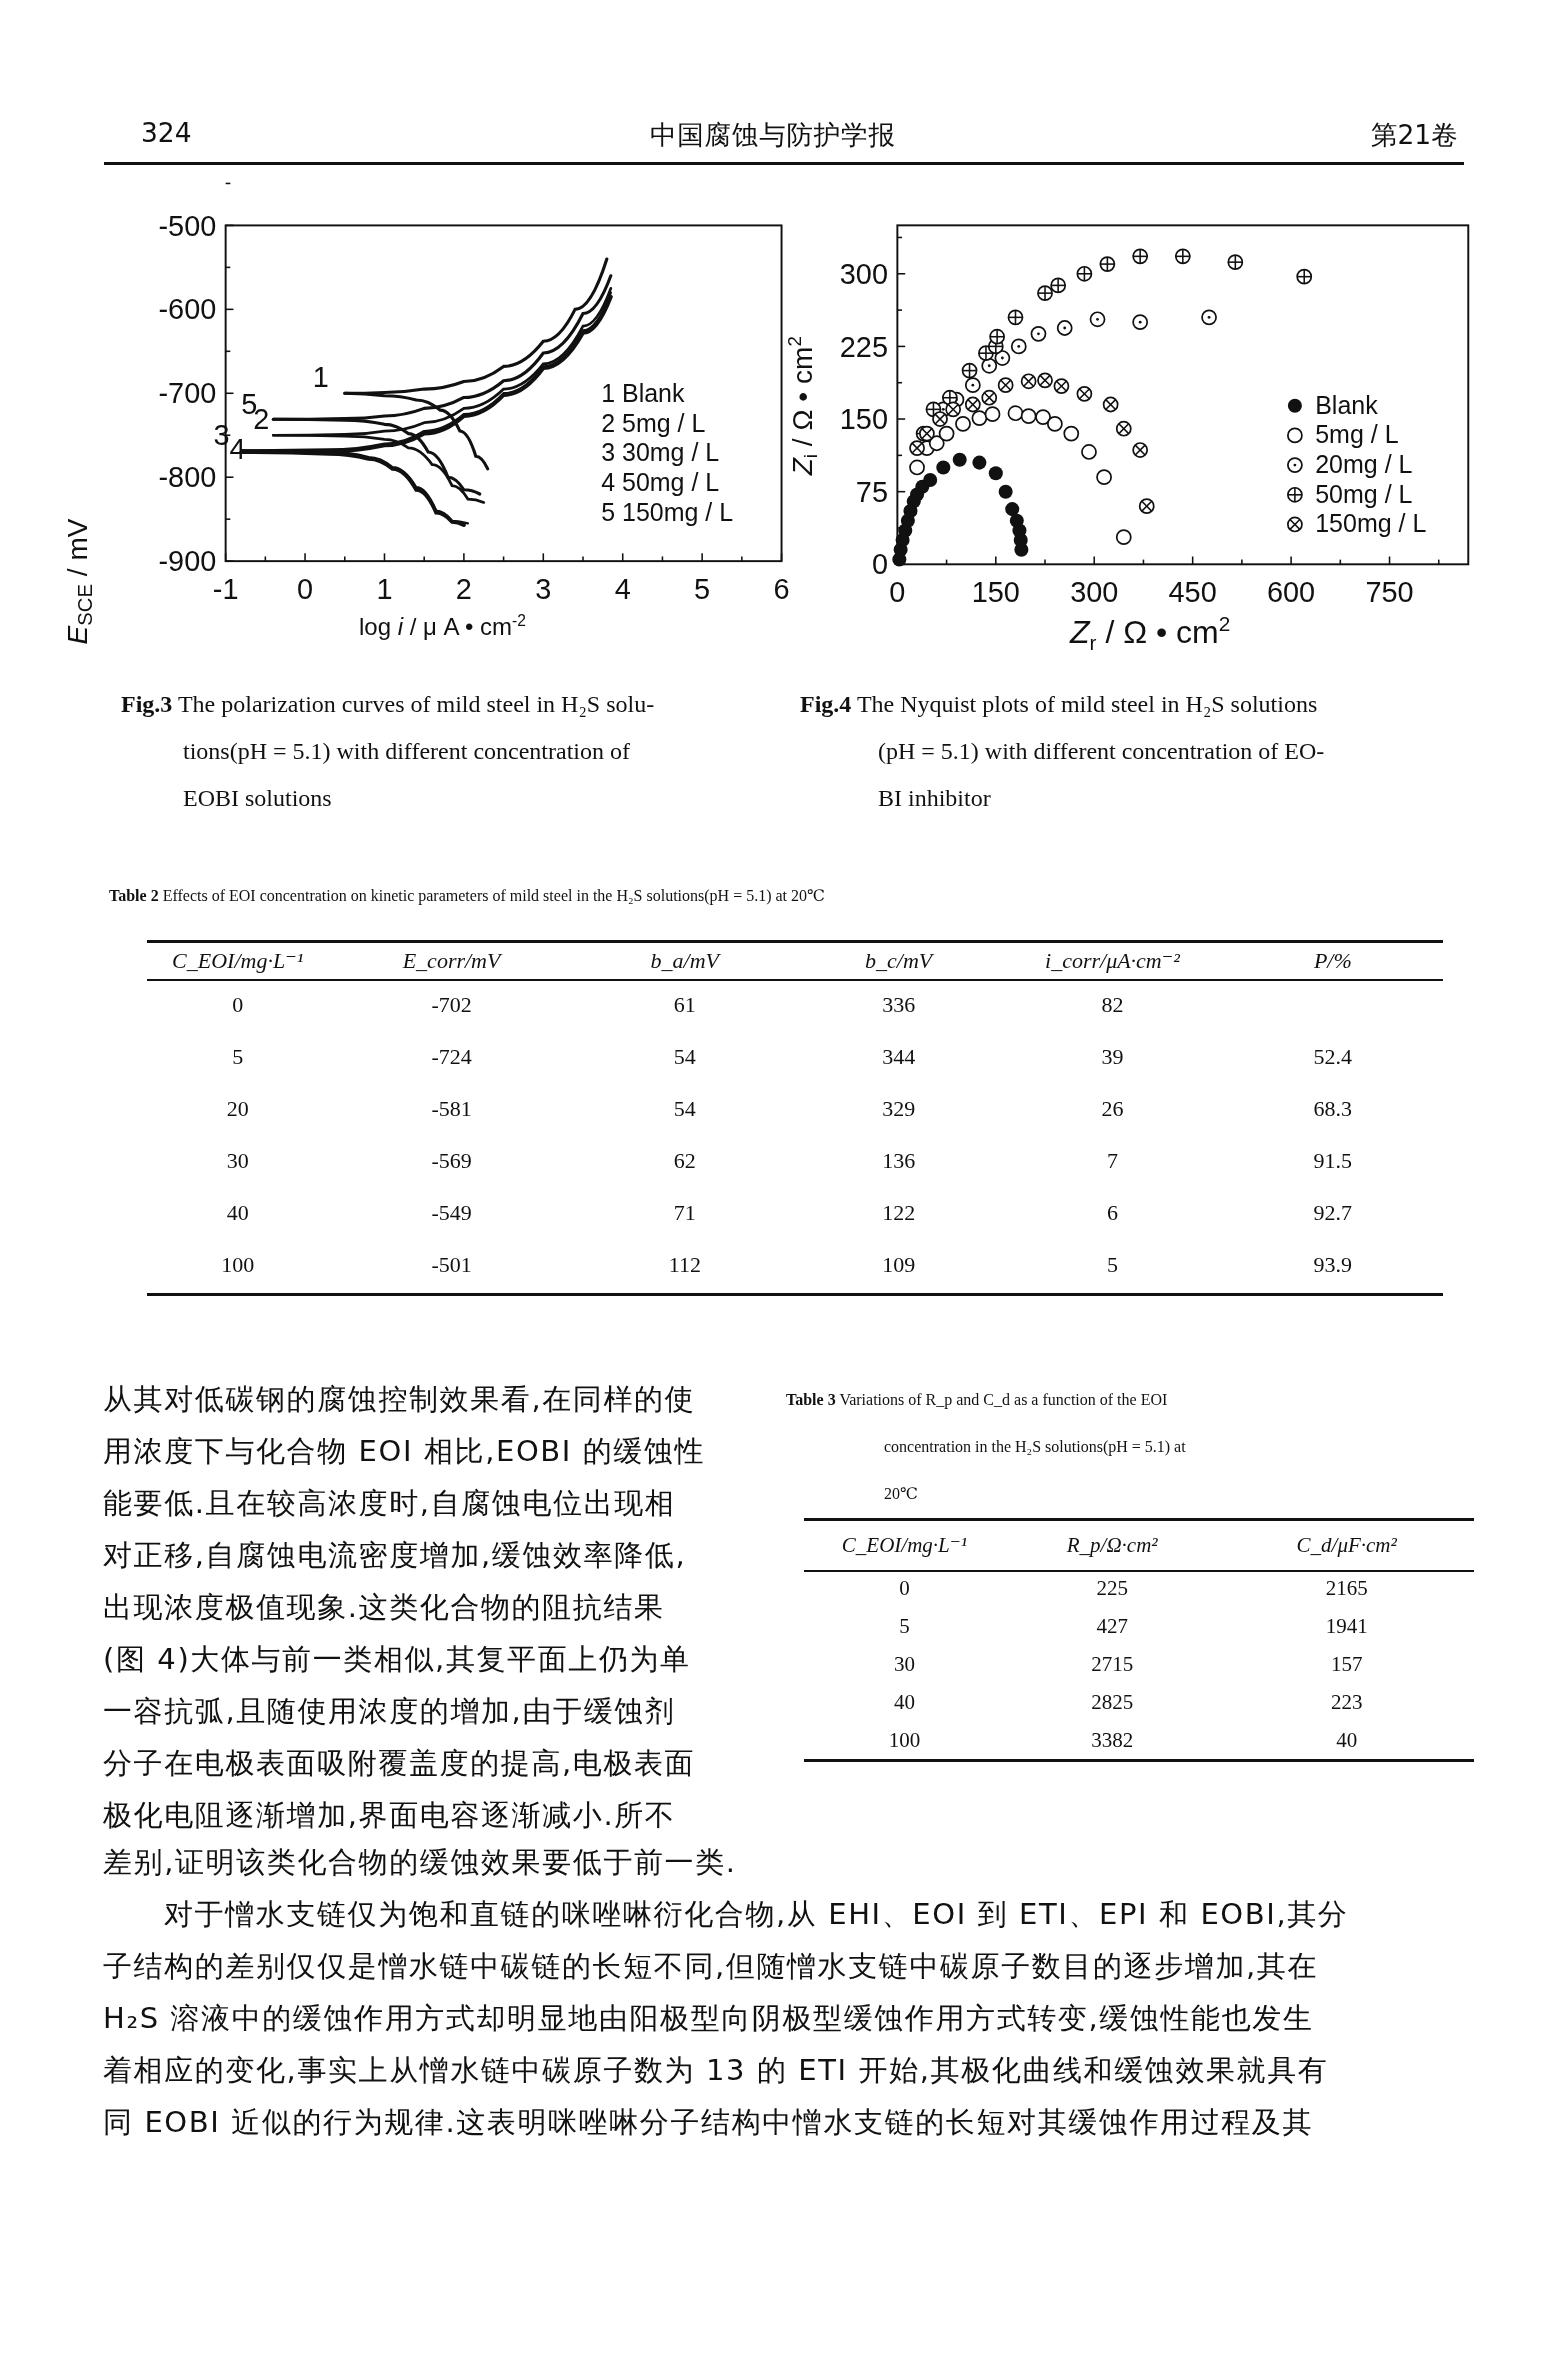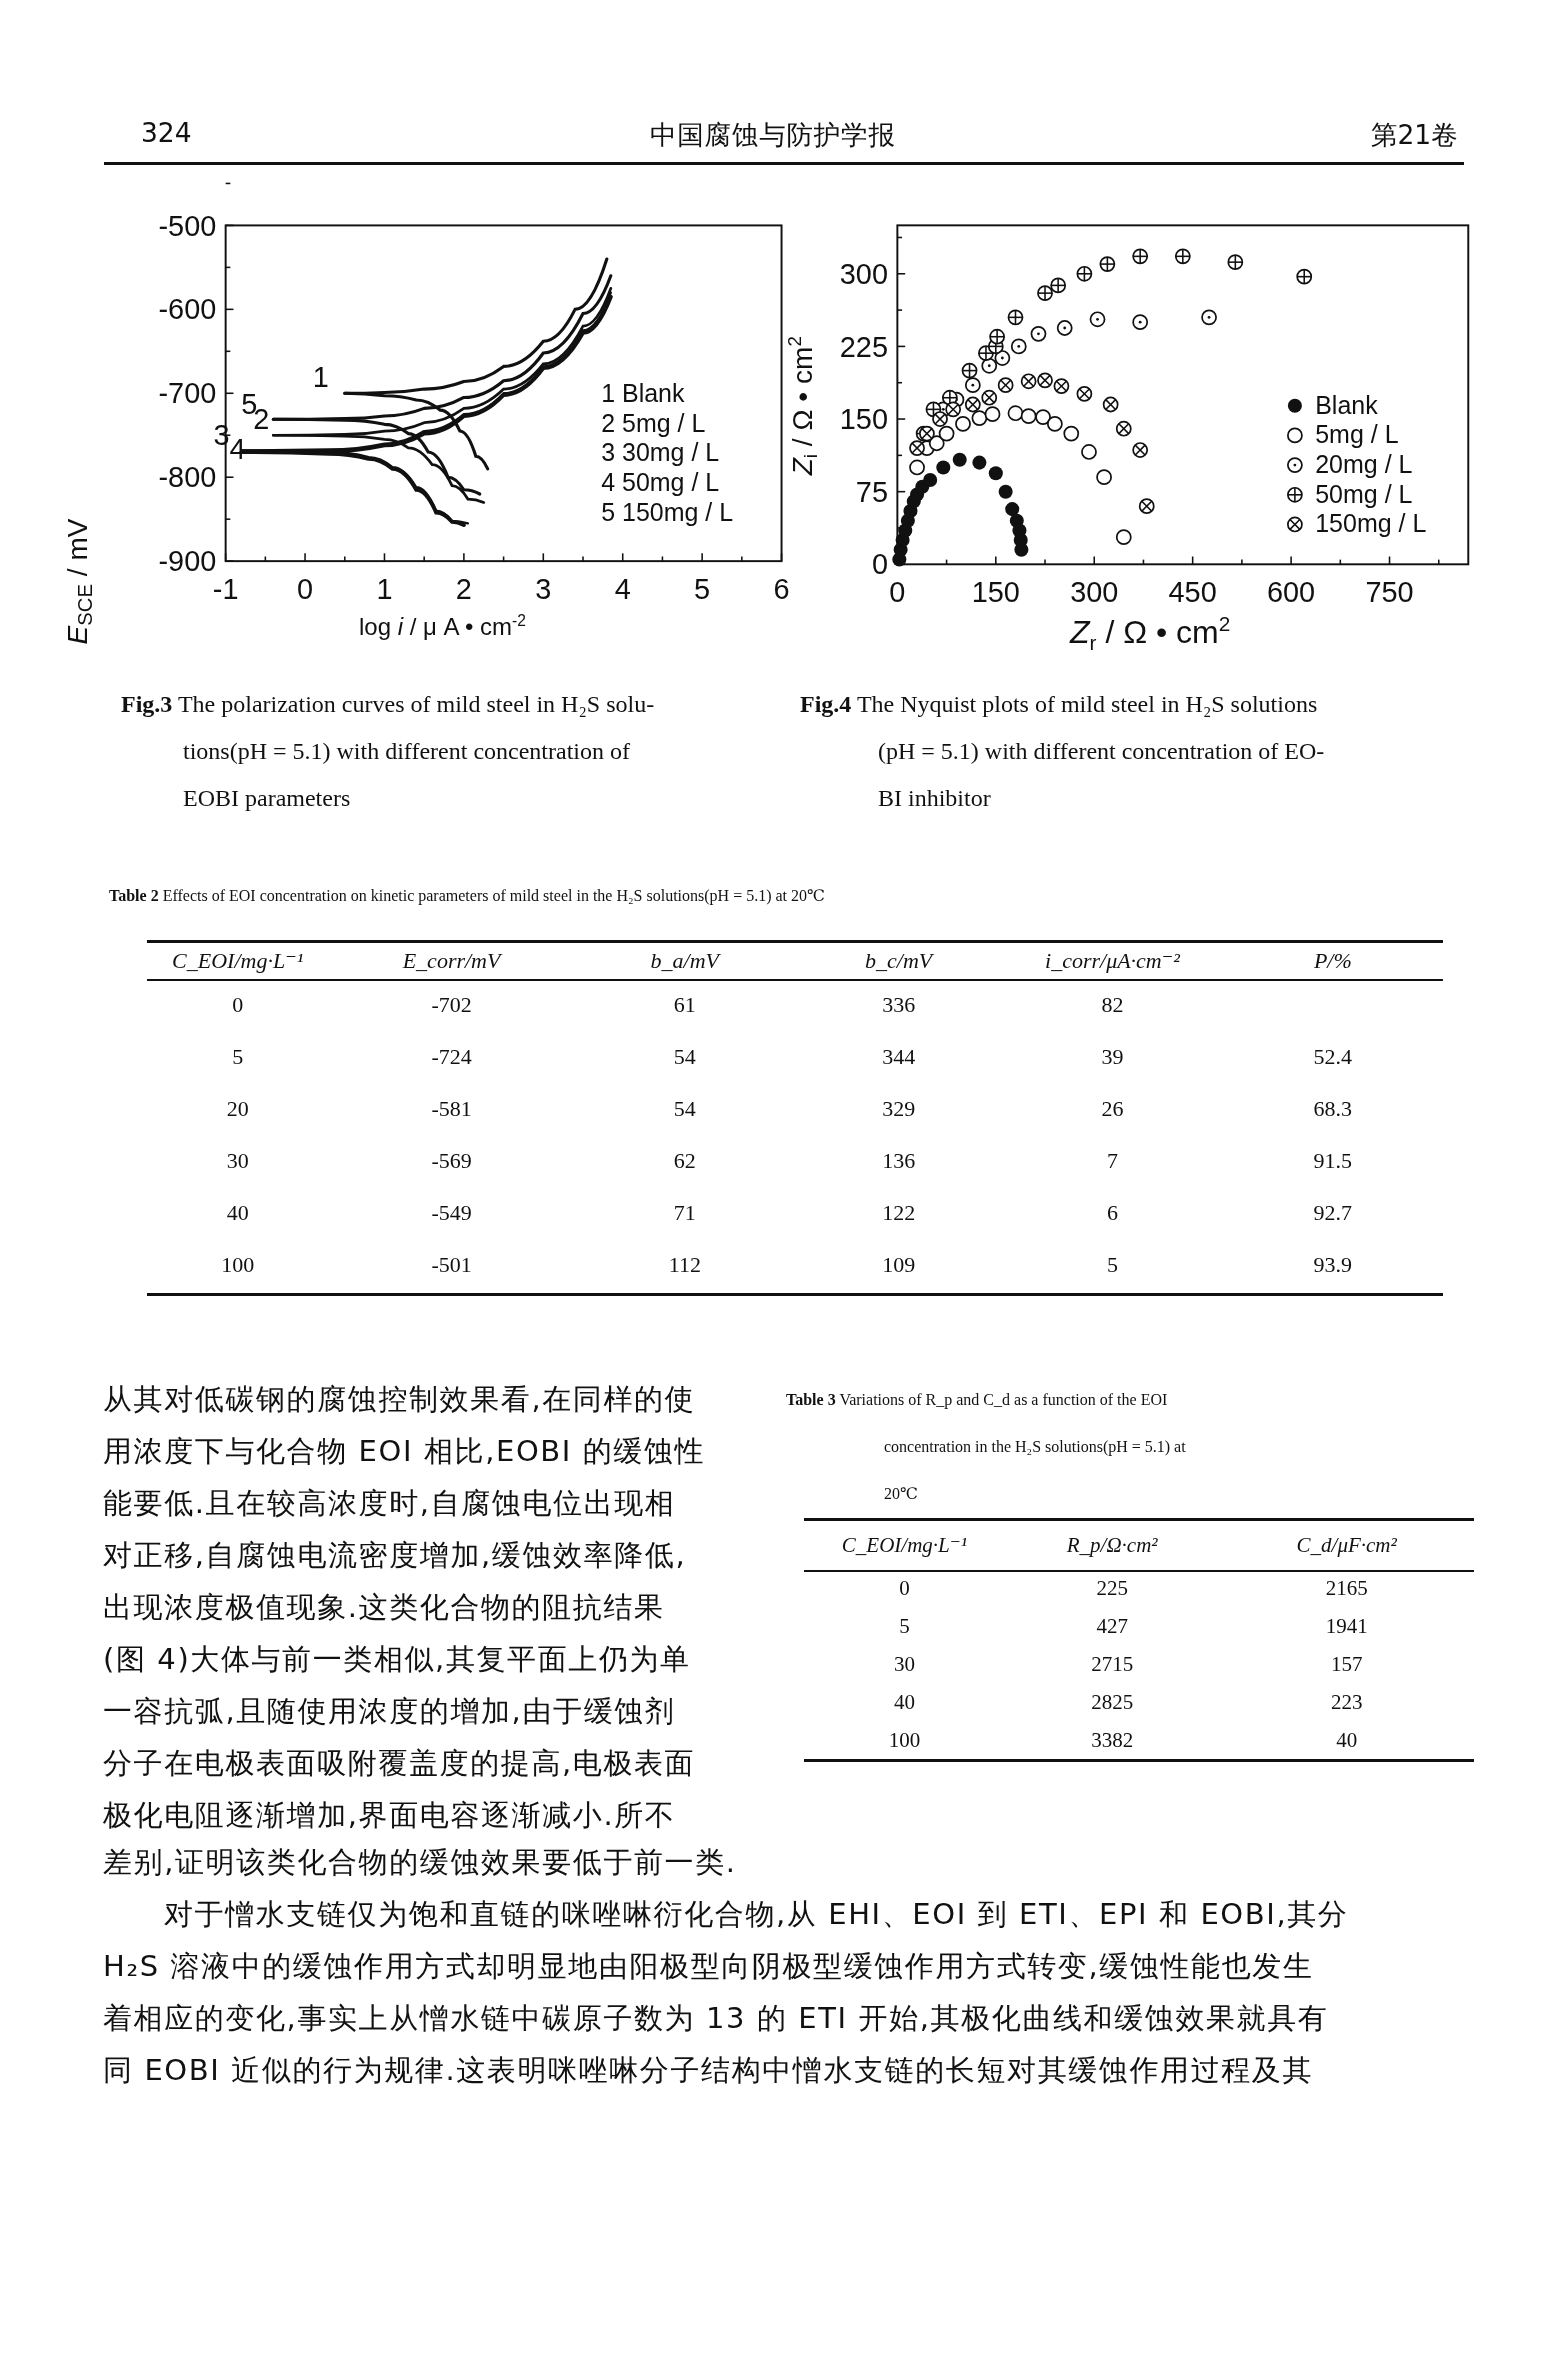--- a/index.html
+++ b/index.html
@@ -494,21 +494,21 @@
     </text>
   </svg>
   <div class="abs" style="left:289px;top:425px;font-family:'Liberation Sans',sans-serif;font-size:32px;white-space:nowrap;">
     <i>Z</i><sub>r</sub><span>  /  Ω  • cm</span><sup>2</sup>
   </div>
 </div>
 
 <div class="caption" style="left:121px;top:681px;">
   <div><b>Fig.3</b> <span>The polarization curves of mild steel in H₂S solu-</span></div>
   <div style="padding-left:62px;">tions(pH = 5.1) with different concentration of</div>
-  <div style="padding-left:62px;">EOBI parameters</div>
+  <div style="padding-left:62px;">EOBI solutions</div>
 </div>
 <div class="caption" style="left:800px;top:681px;">
   <div><b>Fig.4</b> <span>The Nyquist plots of mild steel in H₂S solutions</span></div>
   <div style="padding-left:78px;">(pH = 5.1) with different concentration of EO-</div>
   <div style="padding-left:78px;">BI inhibitor</div>
 </div>
 
 <div class="tbl-title" style="left:109px;top:886px;white-space:nowrap;">
   <b>Table 2</b> <span>Effects of EOI concentration on kinetic parameters of mild steel in the H₂S solutions(pH = 5.1) at 20℃</span>
 </div>
@@ -631,17 +631,18 @@
         <td>100</td>
         <td>3382</td>
         <td>40</td>
       </tr>
     </tbody>
 </table>
 
 <div class="body-text" id="full-text" style="left:103px;top:1836px;">
     <div>差别,证明该类化合物的缓蚀效果要低于前一类.</div>
     <div style="padding-left: 61px;">对于憎水支链仅为饱和直链的咪唑啉衍化合物,从 EHI、EOI 到 ETI、EPI 和 EOBI,其分</div>
+    <div>子结构的差别仅仅是憎水链中碳链的长短不同,但随憎水支链中碳原子数目的逐步增加,其在</div>
     <div>H₂S 溶液中的缓蚀作用方式却明显地由阳极型向阴极型缓蚀作用方式转变,缓蚀性能也发生</div>
     <div>着相应的变化,事实上从憎水链中碳原子数为 13 的 ETI 开始,其极化曲线和缓蚀效果就具有</div>
     <div>同 EOBI 近似的行为规律.这表明咪唑啉分子结构中憎水支链的长短对其缓蚀作用过程及其</div>
   </div>
 
 
 </body></html>

